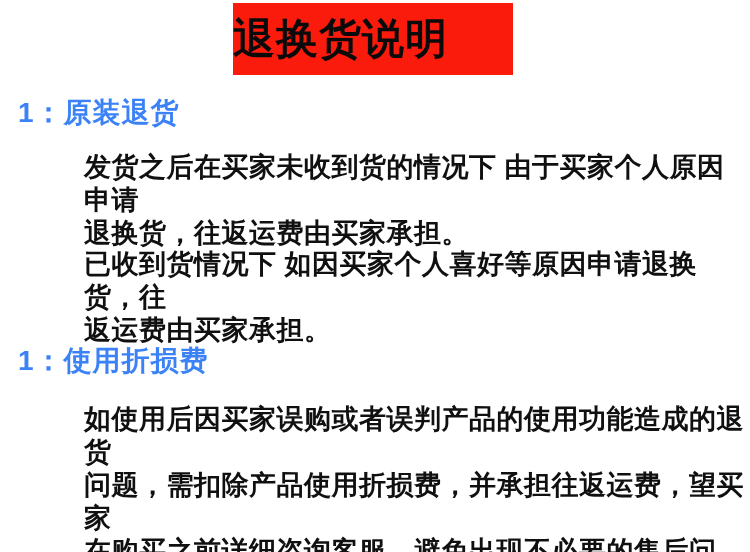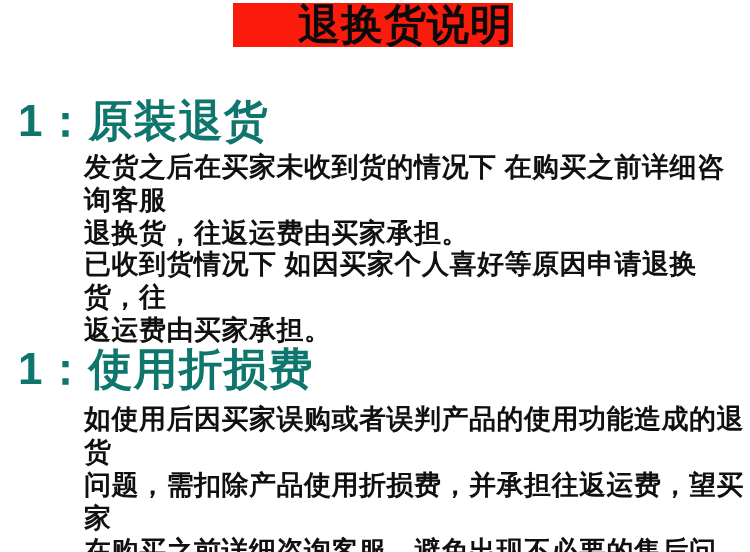--- a/index.html
+++ b/index.html
@@ -12,36 +12,36 @@
     background: #ffffff;
     font-family: "Liberation Sans", "DejaVu Sans", sans-serif;
     position: relative;
     overflow: hidden;
   }
   .banner {
     position: absolute;
     left: 233px;
     top: 3px;
     width: 280px;
-    height: 44px;
+    height: 72px;
     display: flex;
     align-items: center;
-    justify-content: flex-end;
+    justify-content: flex-start;
   }
   .banner-title {
     font-size: 42px;
     font-weight: bold;
     letter-spacing: 1px;
     white-space: nowrap;
   }
   .sec-heading {
     position: absolute;
     left: 18px;
-    color: #0f766e;
-    font-size: 44px;
+    color: #3b82f6;
+    font-size: 28px;
     font-weight: bold;
     letter-spacing: 1px;
     line-height: 1;
     white-space: nowrap;
   }
   .sec-heading.first { top: 99px; }
   .sec-heading.second { top: 347px; }
   .para {
     position: absolute;
     left: 84px;
@@ -61,21 +61,21 @@
 <body style="background: rgb(255, 255, 255);">
 
 <div class="page">
 
   <div class="banner" style="background: rgb(250, 27, 12); color: rgb(10, 10, 10);">
     <span class="banner-title">退换货说明</span>
   </div>
 
   <div class="sec-heading first">1：原装退货</div>
 
-  <div class="para p1">发货之后在买家未收到货的情况下 在购买之前详细咨询客服
+  <div class="para p1">发货之后在买家未收到货的情况下 由于买家个人原因申请
 退换货，往返运费由买家承担。</div>
 
   <div class="para p2">已收到货情况下 如因买家个人喜好等原因申请退换货，往
 返运费由买家承担。</div>
 
   <div class="sec-heading second">1：使用折损费</div>
 
   <div class="para p3">如使用后因买家误购或者误判产品的使用功能造成的退货
 问题，需扣除产品使用折损费，并承担往返运费，望买家
 在购买之前详细咨询客服，避免出现不必要的售后问题。</div>

